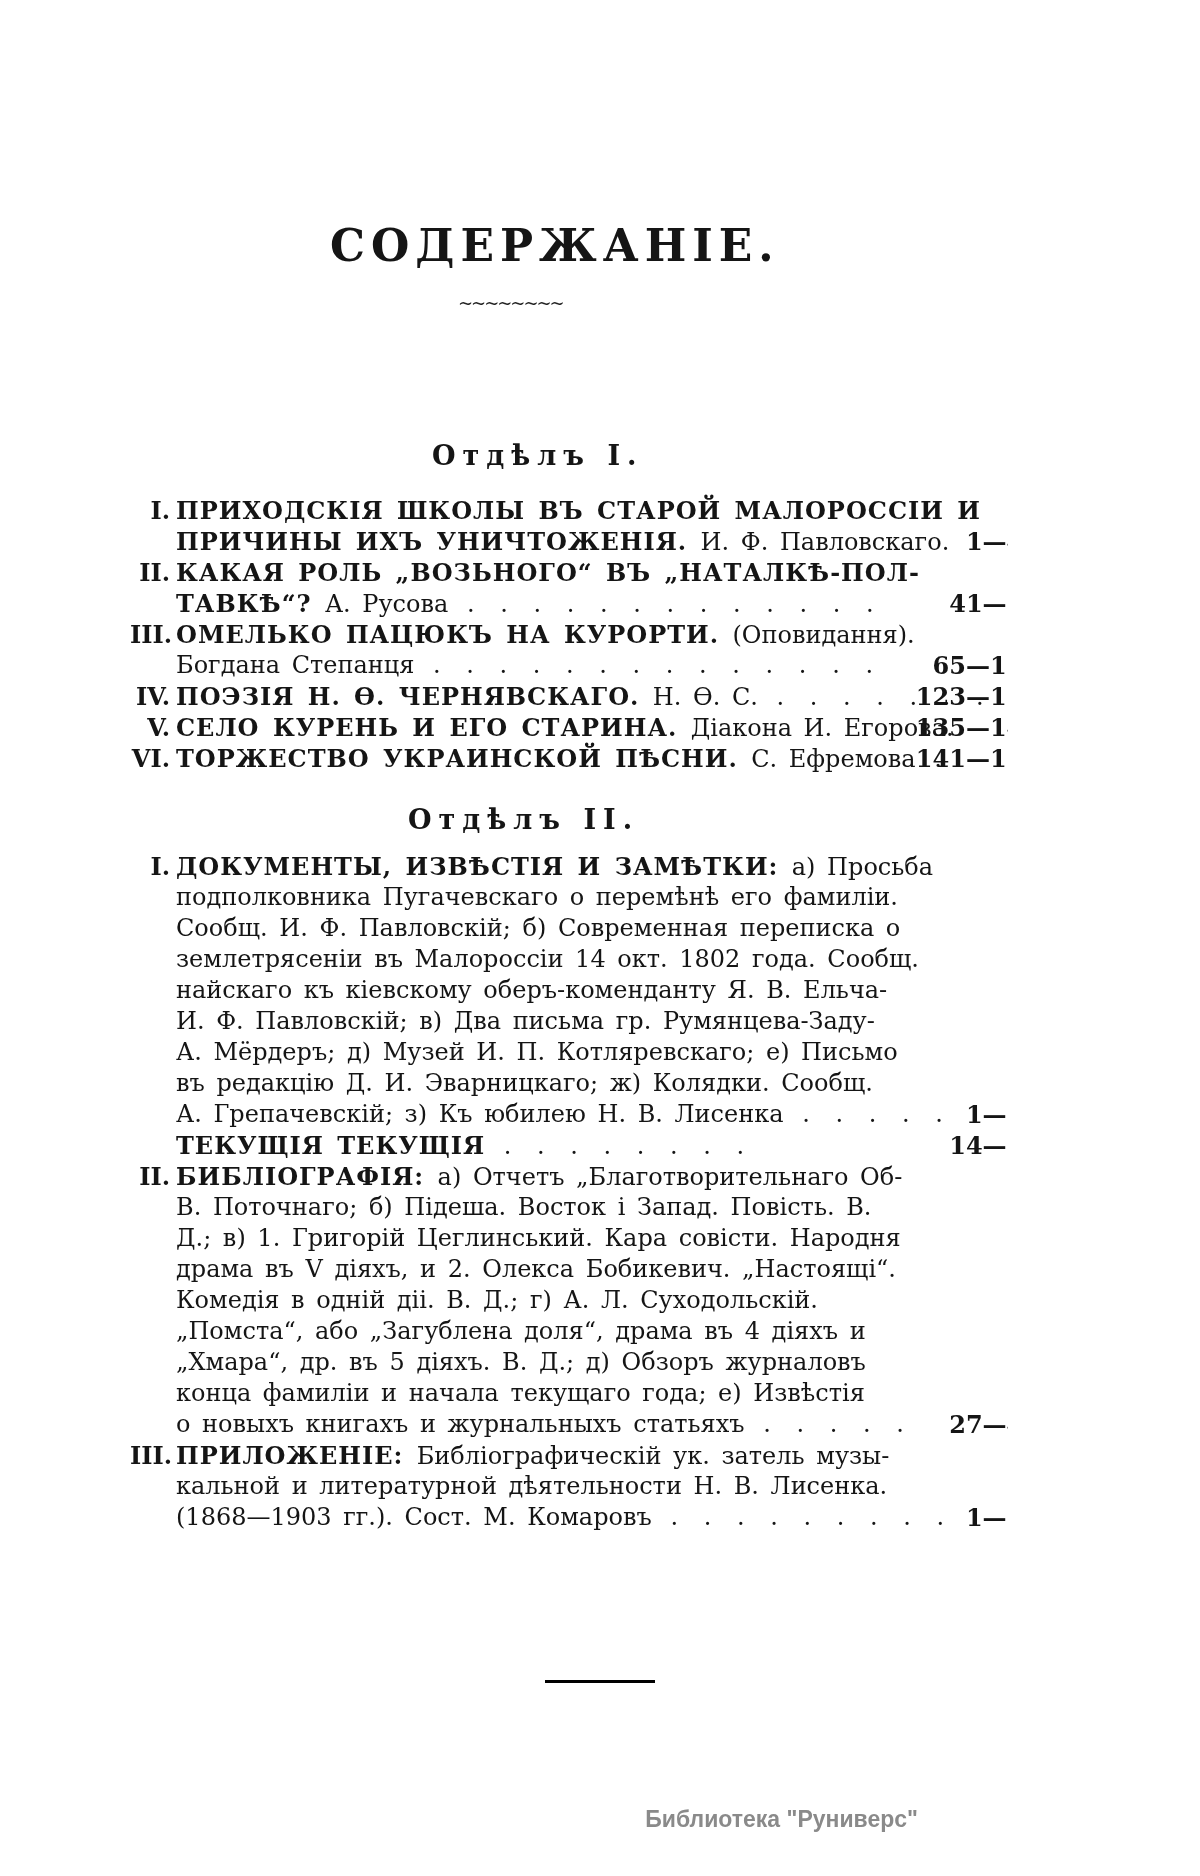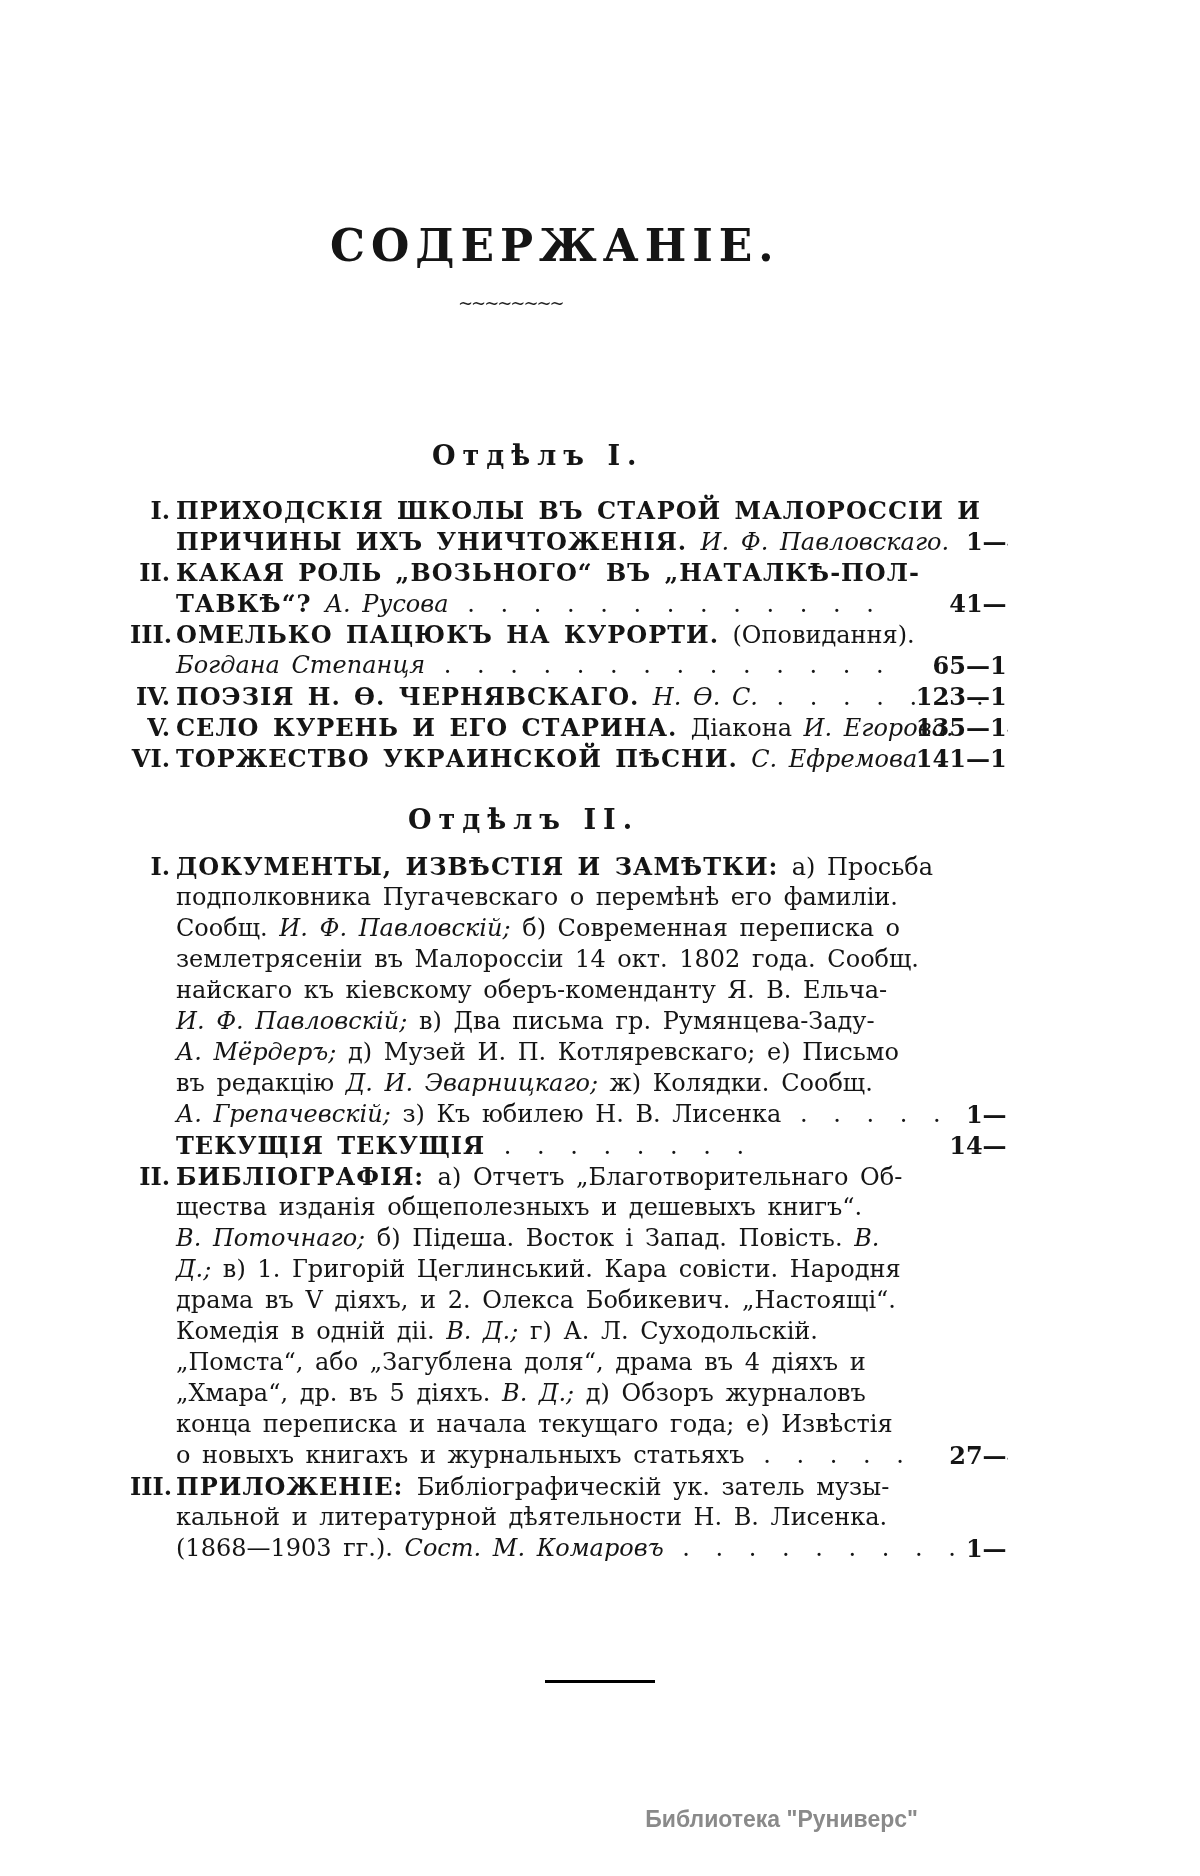--- a/index.html
+++ b/index.html
@@ -26,21 +26,21 @@
   .toc2 { top:851px; }
   .line {
     position:relative; height:31px; line-height:31px;
     padding-left:46px; white-space:nowrap; font-size:24px; word-spacing:4px;
   }
   .num {
     position:absolute; left:0; top:0; width:40px;
     text-align:right; font-weight:bold; font-size:24px;
   }
   .caps { font-weight:bold; letter-spacing:1px; }
-  .it { font-style:italic; }
+  .it { }
   .leader { letter-spacing:7px; }
   .pages { position:absolute; right:0; top:0; font-weight:bold; font-size:24px; }
   .rule { position:absolute; left:545px; top:1680px; width:110px; height:3px; background:#000; }
   .watermark {
     position:absolute; right:90px; top:1806px;
     font-family:"Liberation Sans", sans-serif; font-size:23px;
     font-weight:bold; color:#8a8a8a; white-space:nowrap;
   }
 </style>
 </head>
@@ -67,28 +67,27 @@
       <div class="line"><span class="">подполковника Пугачевскаго о перемѣнѣ его фамиліи.</span></div>
       <div class="line"><span class="">Сообщ. </span><span class="it">И. Ф. Павловскій;</span><span class=""> б) Современная переписка о</span></div>
       <div class="line"><span class="">землетрясеніи въ Малороссіи 14 окт. 1802 года. Сообщ.</span></div>
       <div class="line"><span class="">найскаго къ кіевскому оберъ-коменданту Я. В. Ельча-</span></div>
       <div class="line"><span class="it">И. Ф. Павловскій;</span><span class=""> в) Два письма гр. Румянцева-Заду-</span></div>
       <div class="line"><span class="it">А. Мёрдеръ;</span><span class=""> д) Музей И. П. Котляревскаго; е) Письмо</span></div>
       <div class="line"><span class="">въ редакцію </span><span class="it">Д. И. Эварницкаго;</span><span class=""> ж) Колядки. Сообщ.</span></div>
       <div class="line"><span class="it">А. Грепачевскій;</span><span class=""> з) Къ юбилею Н. В. Лисенка</span><span class="leader"> . . . . .</span><span class="pages">1—14</span></div>
       <div class="line"><span class="caps">ТЕКУЩІЯ ТЕКУЩІЯ</span><span class="leader"> .  . . .  . . . .</span><span class="pages">14—26</span></div>
       <div class="line"><span class="num">II.</span><span class="caps">БИБЛІОГРАФІЯ: </span><span class="">а) Отчетъ „Благотворительнаго Об-</span></div>
-      <div class="line"><span class="">щества изданія общеполезныхъ и дешевыхъ книгъ“.</span></div>
       <div class="line"><span class="it">В. Поточнаго;</span><span class=""> б) Підеша. Восток і Запад. Повість. </span><span class="it">В.</span></div>
       <div class="line"><span class="it">Д.;</span><span class=""> в) 1. Григорій Цеглинський. Кара совісти. Народня</span></div>
       <div class="line"><span class="">драма въ V діяхъ, и 2. Олекса Бобикевич. „Настоящі“.</span></div>
       <div class="line"><span class="">Комедія в одній діі. </span><span class="it">В. Д.;</span><span class=""> г) А. Л. Суходольскій.</span></div>
       <div class="line"><span class="">„Помста“, або „Загублена доля“, драма въ 4 діяхъ и</span></div>
       <div class="line"><span class="">„Хмара“, др. въ 5 діяхъ. </span><span class="it">В. Д.;</span><span class=""> д) Обзоръ журналовъ</span></div>
-      <div class="line"><span class="">конца переписка и начала текущаго года; е) Извѣстія</span></div>
+      <div class="line"><span class="">конца фамиліи и начала текущаго года; е) Извѣстія</span></div>
       <div class="line"><span class="">о новыхъ книгахъ и журнальныхъ статьяхъ</span><span class="leader"> . . . . .</span><span class="pages">27—48</span></div>
       <div class="line"><span class="num">III.</span><span class="caps">ПРИЛОЖЕНІЕ: </span><span class="">Библіографическій ук. затель музы-</span></div>
       <div class="line"><span class="">кальной и литературной дѣятельности Н. В. Лисенка.</span></div>
       <div class="line"><span class="">(1868—1903 гг.). </span><span class="it">Сост. М. Комаровъ</span><span class="leader"> . . . . . . . . .</span><span class="pages">1—25</span></div>
     </div>
   <div class="rule"></div>
   <div class="watermark">Библиотека "Руниверс"</div>
 </div>
 
 </body></html>

